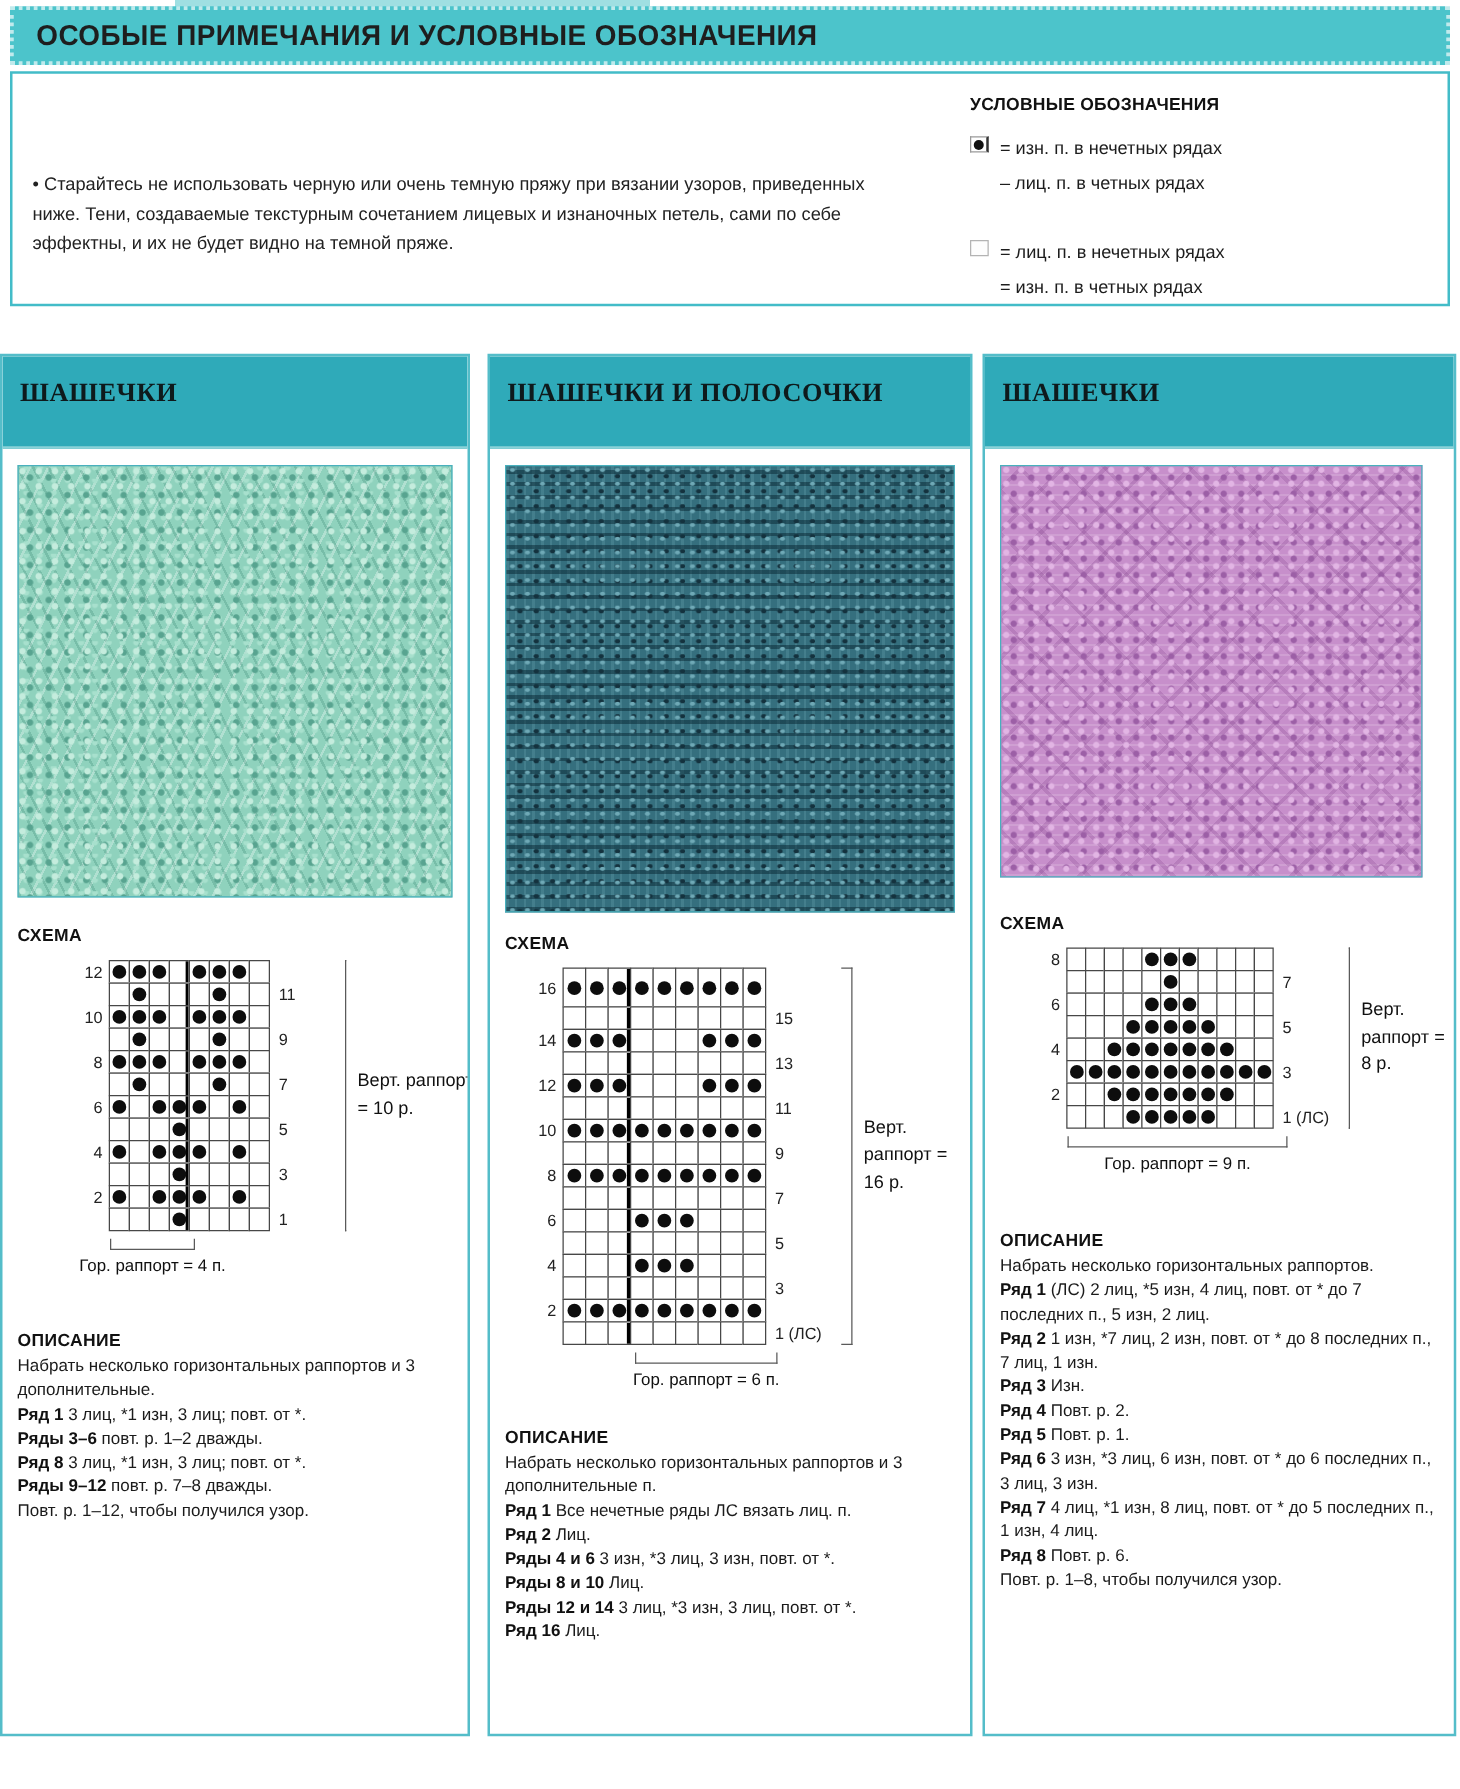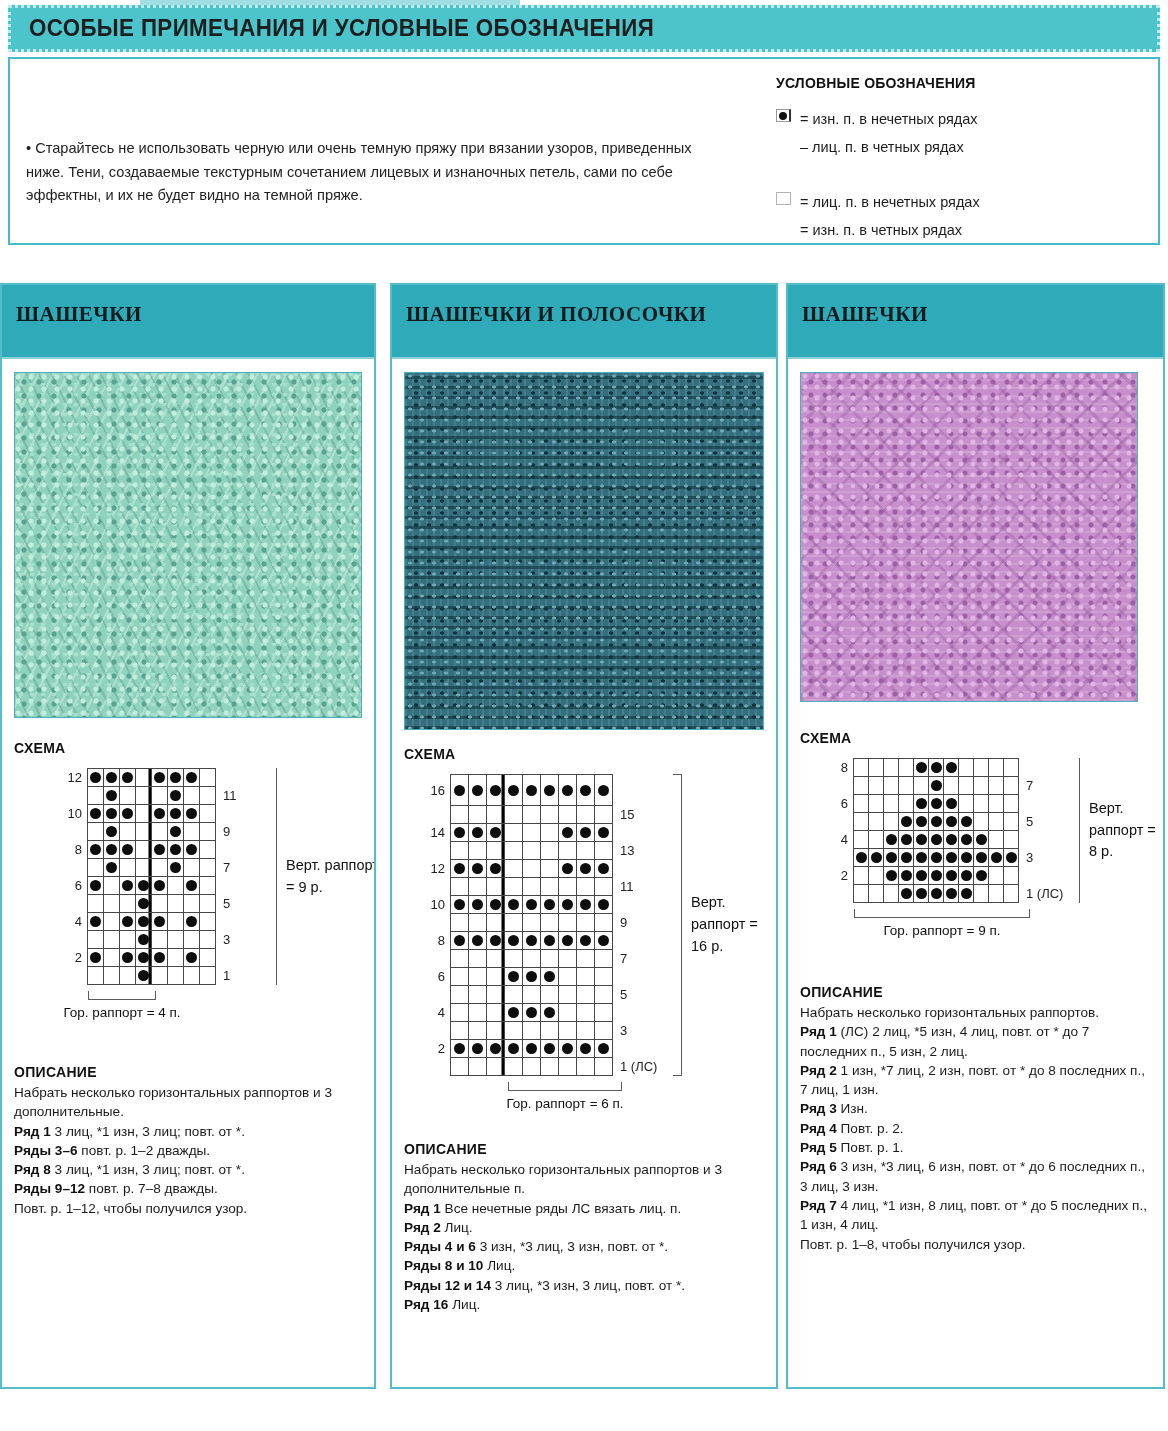--- a/index.html
+++ b/index.html
@@ -276,21 +276,21 @@
                   <span class="cc" style="width: 17px;"></span>
                   <span class="cc" style="width: 17px;"></span>
                   <span class="cc" style="width: 17px;"></span>
                   <span class="cc" style="width: 17px;"></span>
                   <span class="rlab right">1</span>
                 </div>
               </div>
               <div class="vbr"></div>
               <div class="vlab">
                 <div>Верт. раппорт</div>
-                <div>= 9 р.</div>
+                <div>= 10 р.</div>
               </div>
             </div>
             <div class="hbr" style="margin-left: 28px; width: 68px;"></div>
             <div class="hlab-wrap" style="margin-left: 28px; width: 68px;">
               <span class="hlab">Гор. раппорт = 4 п.</span>
             </div>
           </div>
         <div class="desc">
           <h3>ОПИСАНИЕ</h3>
           <div class="desc-lines">
@@ -698,20 +698,21 @@
           <h3>ОПИСАНИЕ</h3>
           <div class="desc-lines">
               <div class="dline">Набрать несколько горизонтальных раппортов.</div>
               <div class="dline"><b>Ряд 1 </b>(ЛС) 2 лиц, *5 изн, 4 лиц, повт. от * до 7 последних п., 5 изн, 2 лиц.</div>
               <div class="dline"><b>Ряд 2 </b>1 изн, *7 лиц, 2 изн, повт. от * до 8 последних п., 7 лиц, 1 изн.</div>
               <div class="dline"><b>Ряд 3 </b>Изн.</div>
               <div class="dline"><b>Ряд 4 </b>Повт. р. 2.</div>
               <div class="dline"><b>Ряд 5 </b>Повт. р. 1.</div>
               <div class="dline"><b>Ряд 6 </b>3 изн, *3 лиц, 6 изн, повт. от * до 6 последних п., 3 лиц, 3 изн.</div>
               <div class="dline"><b>Ряд 7 </b>4 лиц, *1 изн, 8 лиц, повт. от * до 5 последних п., 1 изн, 4 лиц.</div>
+              <div class="dline"><b>Ряд 8 </b>Повт. р. 6.</div>
               <div class="dline">Повт. р. 1–8, чтобы получился узор.</div>
             </div>
         </div>
       </div>
     </section>
 
   </main>
 </div>
 
 </body></html>

